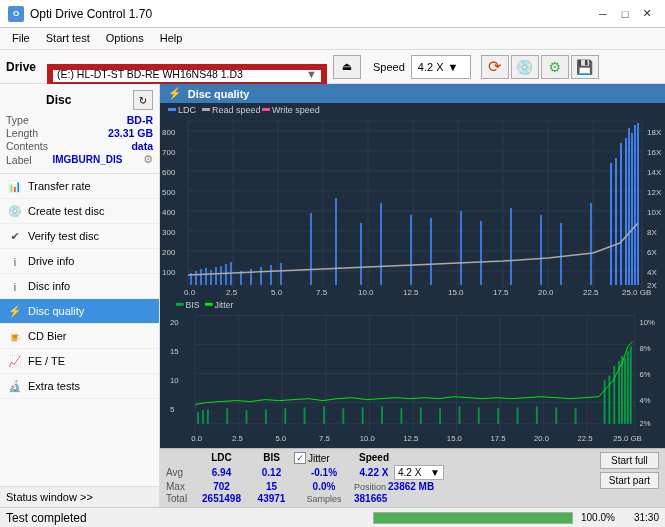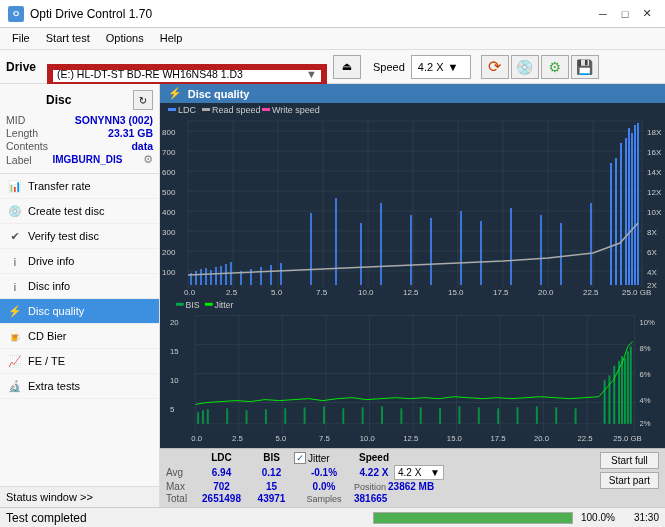--- a/index.html
+++ b/index.html
@@ -114,22 +114,22 @@
 <div class="main">
 
   <div class="left-panel">
 
     <div class="disc-section">
       <div class="disc-header">
         <span class="disc-header-title">Disc</span>
         <button class="disc-refresh-btn">↻</button>
       </div>
       <div class="disc-row">
-        <span class="disc-row-label">MID</span>
-        <span class="disc-row-value blue">SONYNN3 (002)</span>
+        <span class="disc-row-label">Type</span>
+        <span class="disc-row-value blue">BD-R</span>
       </div>
       <div class="disc-row">
         <span class="disc-row-label">Length</span>
         <span class="disc-row-value blue">23.31 GB</span>
       </div>
       <div class="disc-row">
         <span class="disc-row-label">Contents</span>
         <span class="disc-row-value blue">data</span>
       </div>
       <div class="disc-row" style="align-items:center;">

